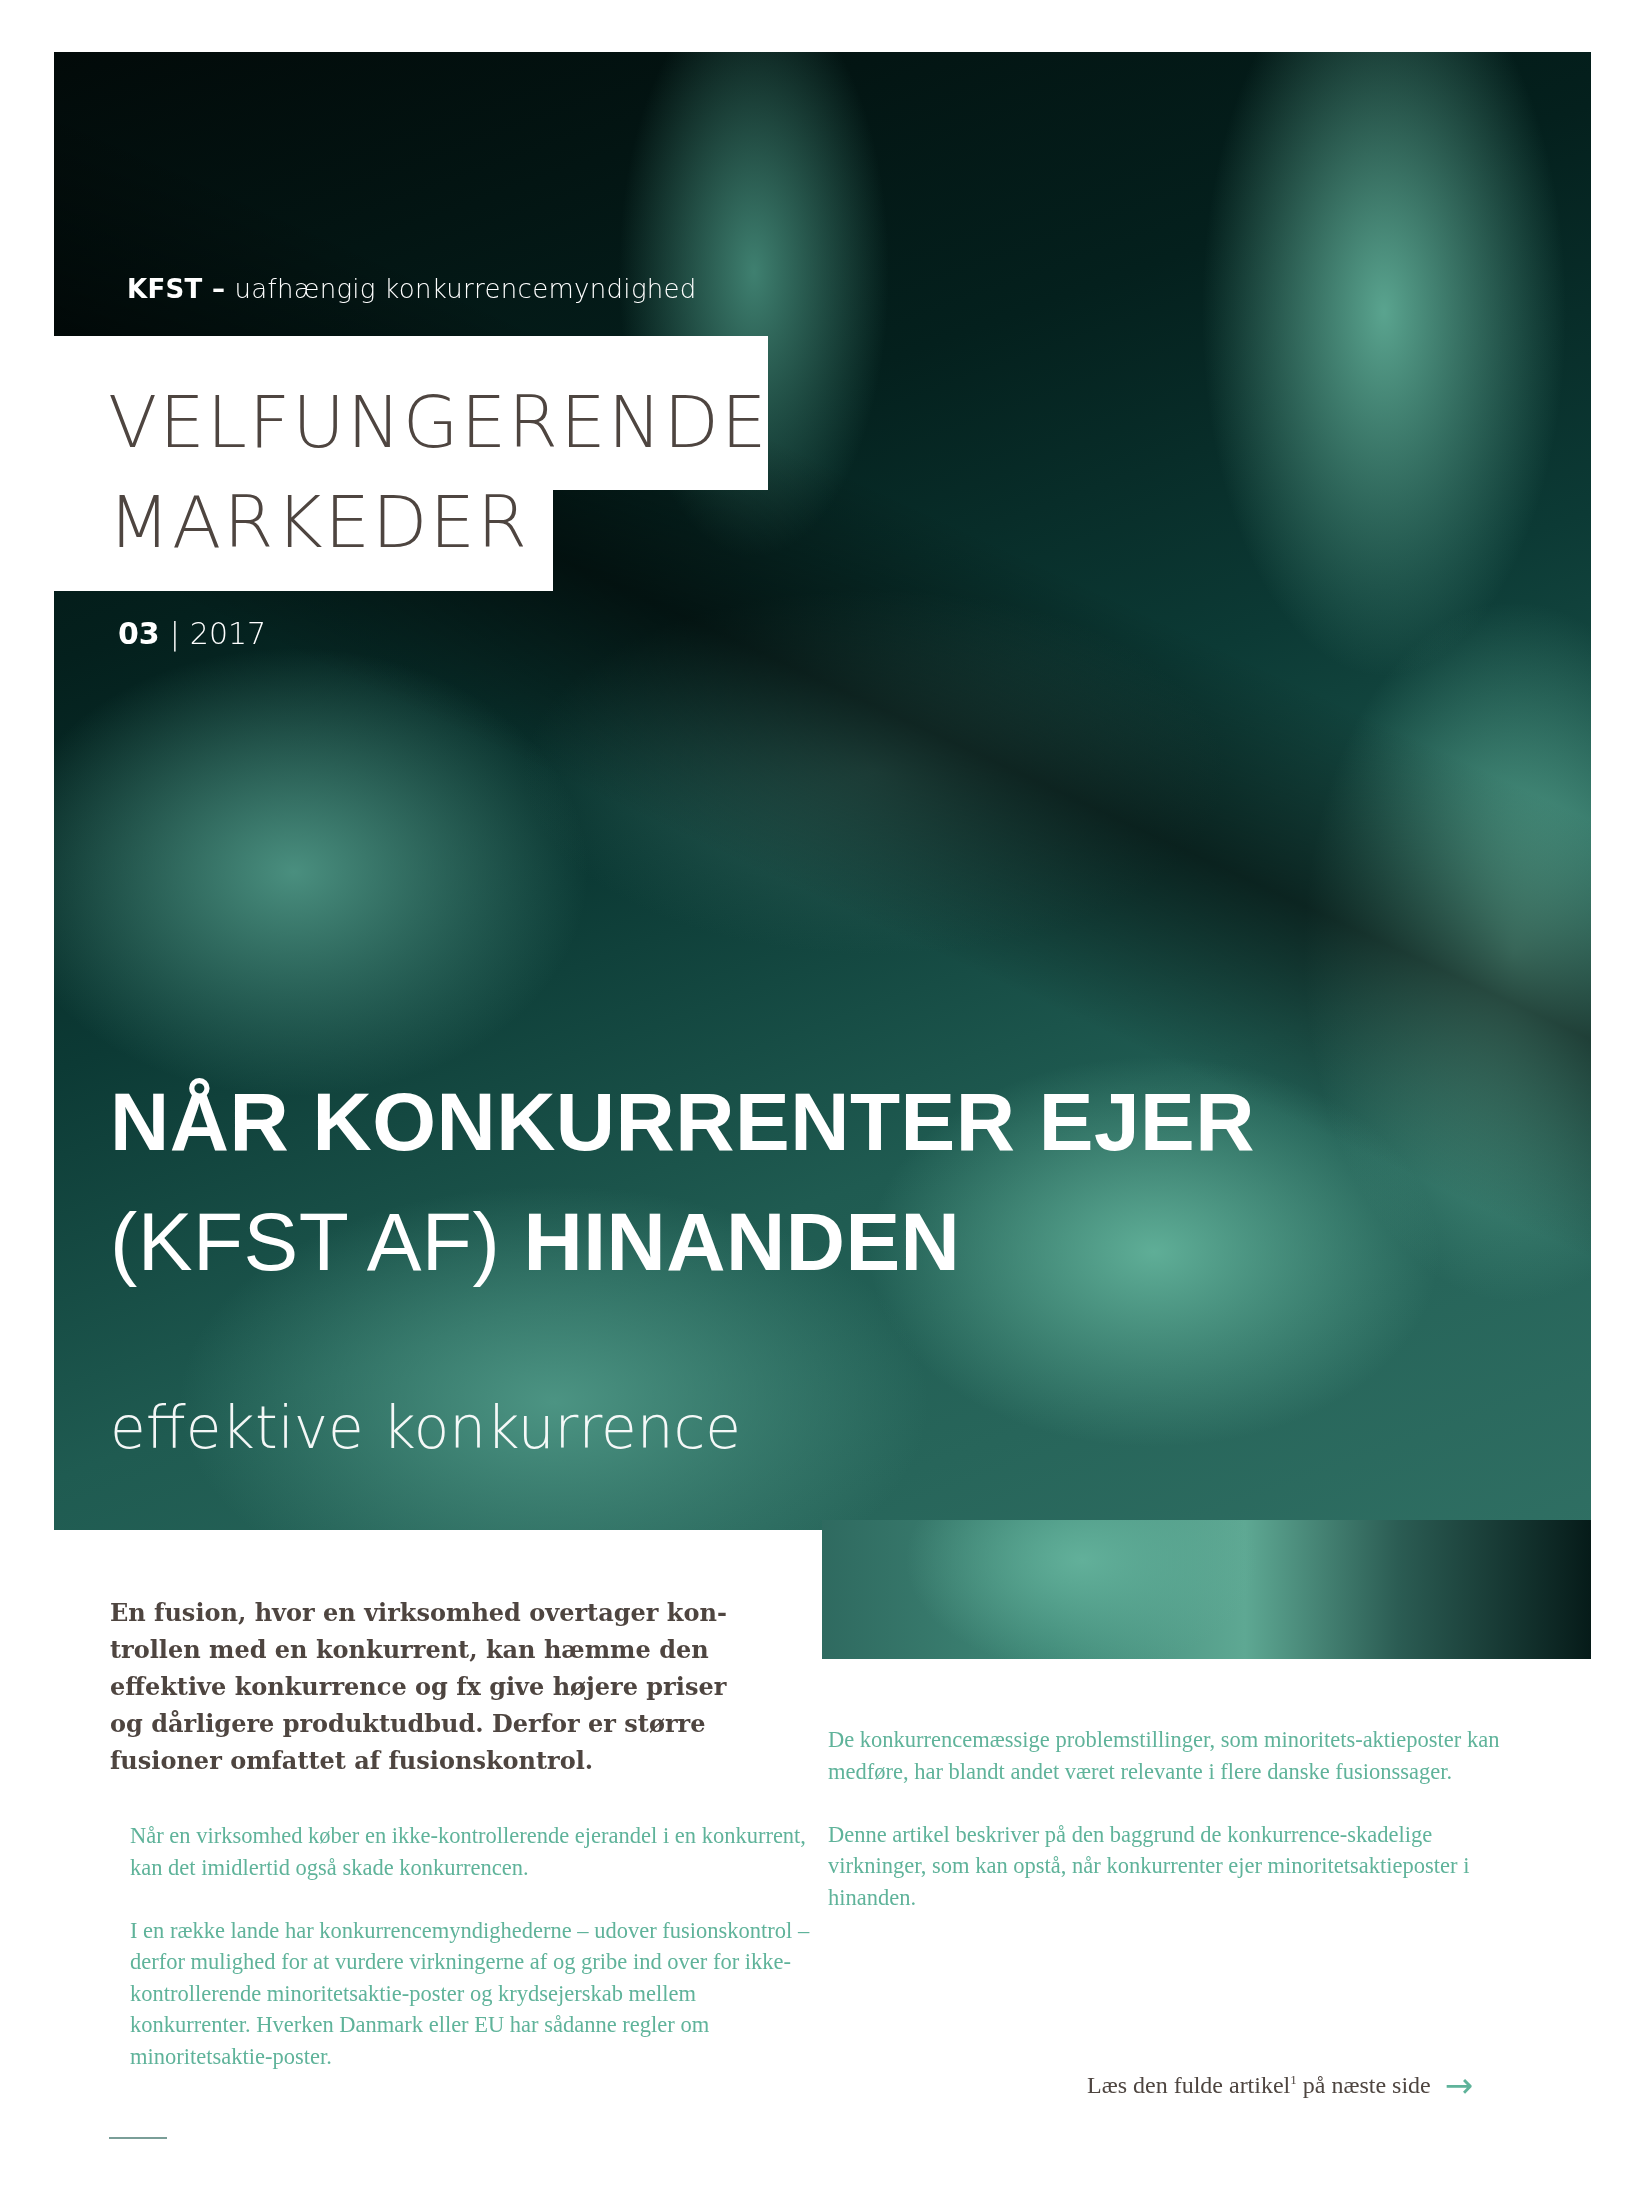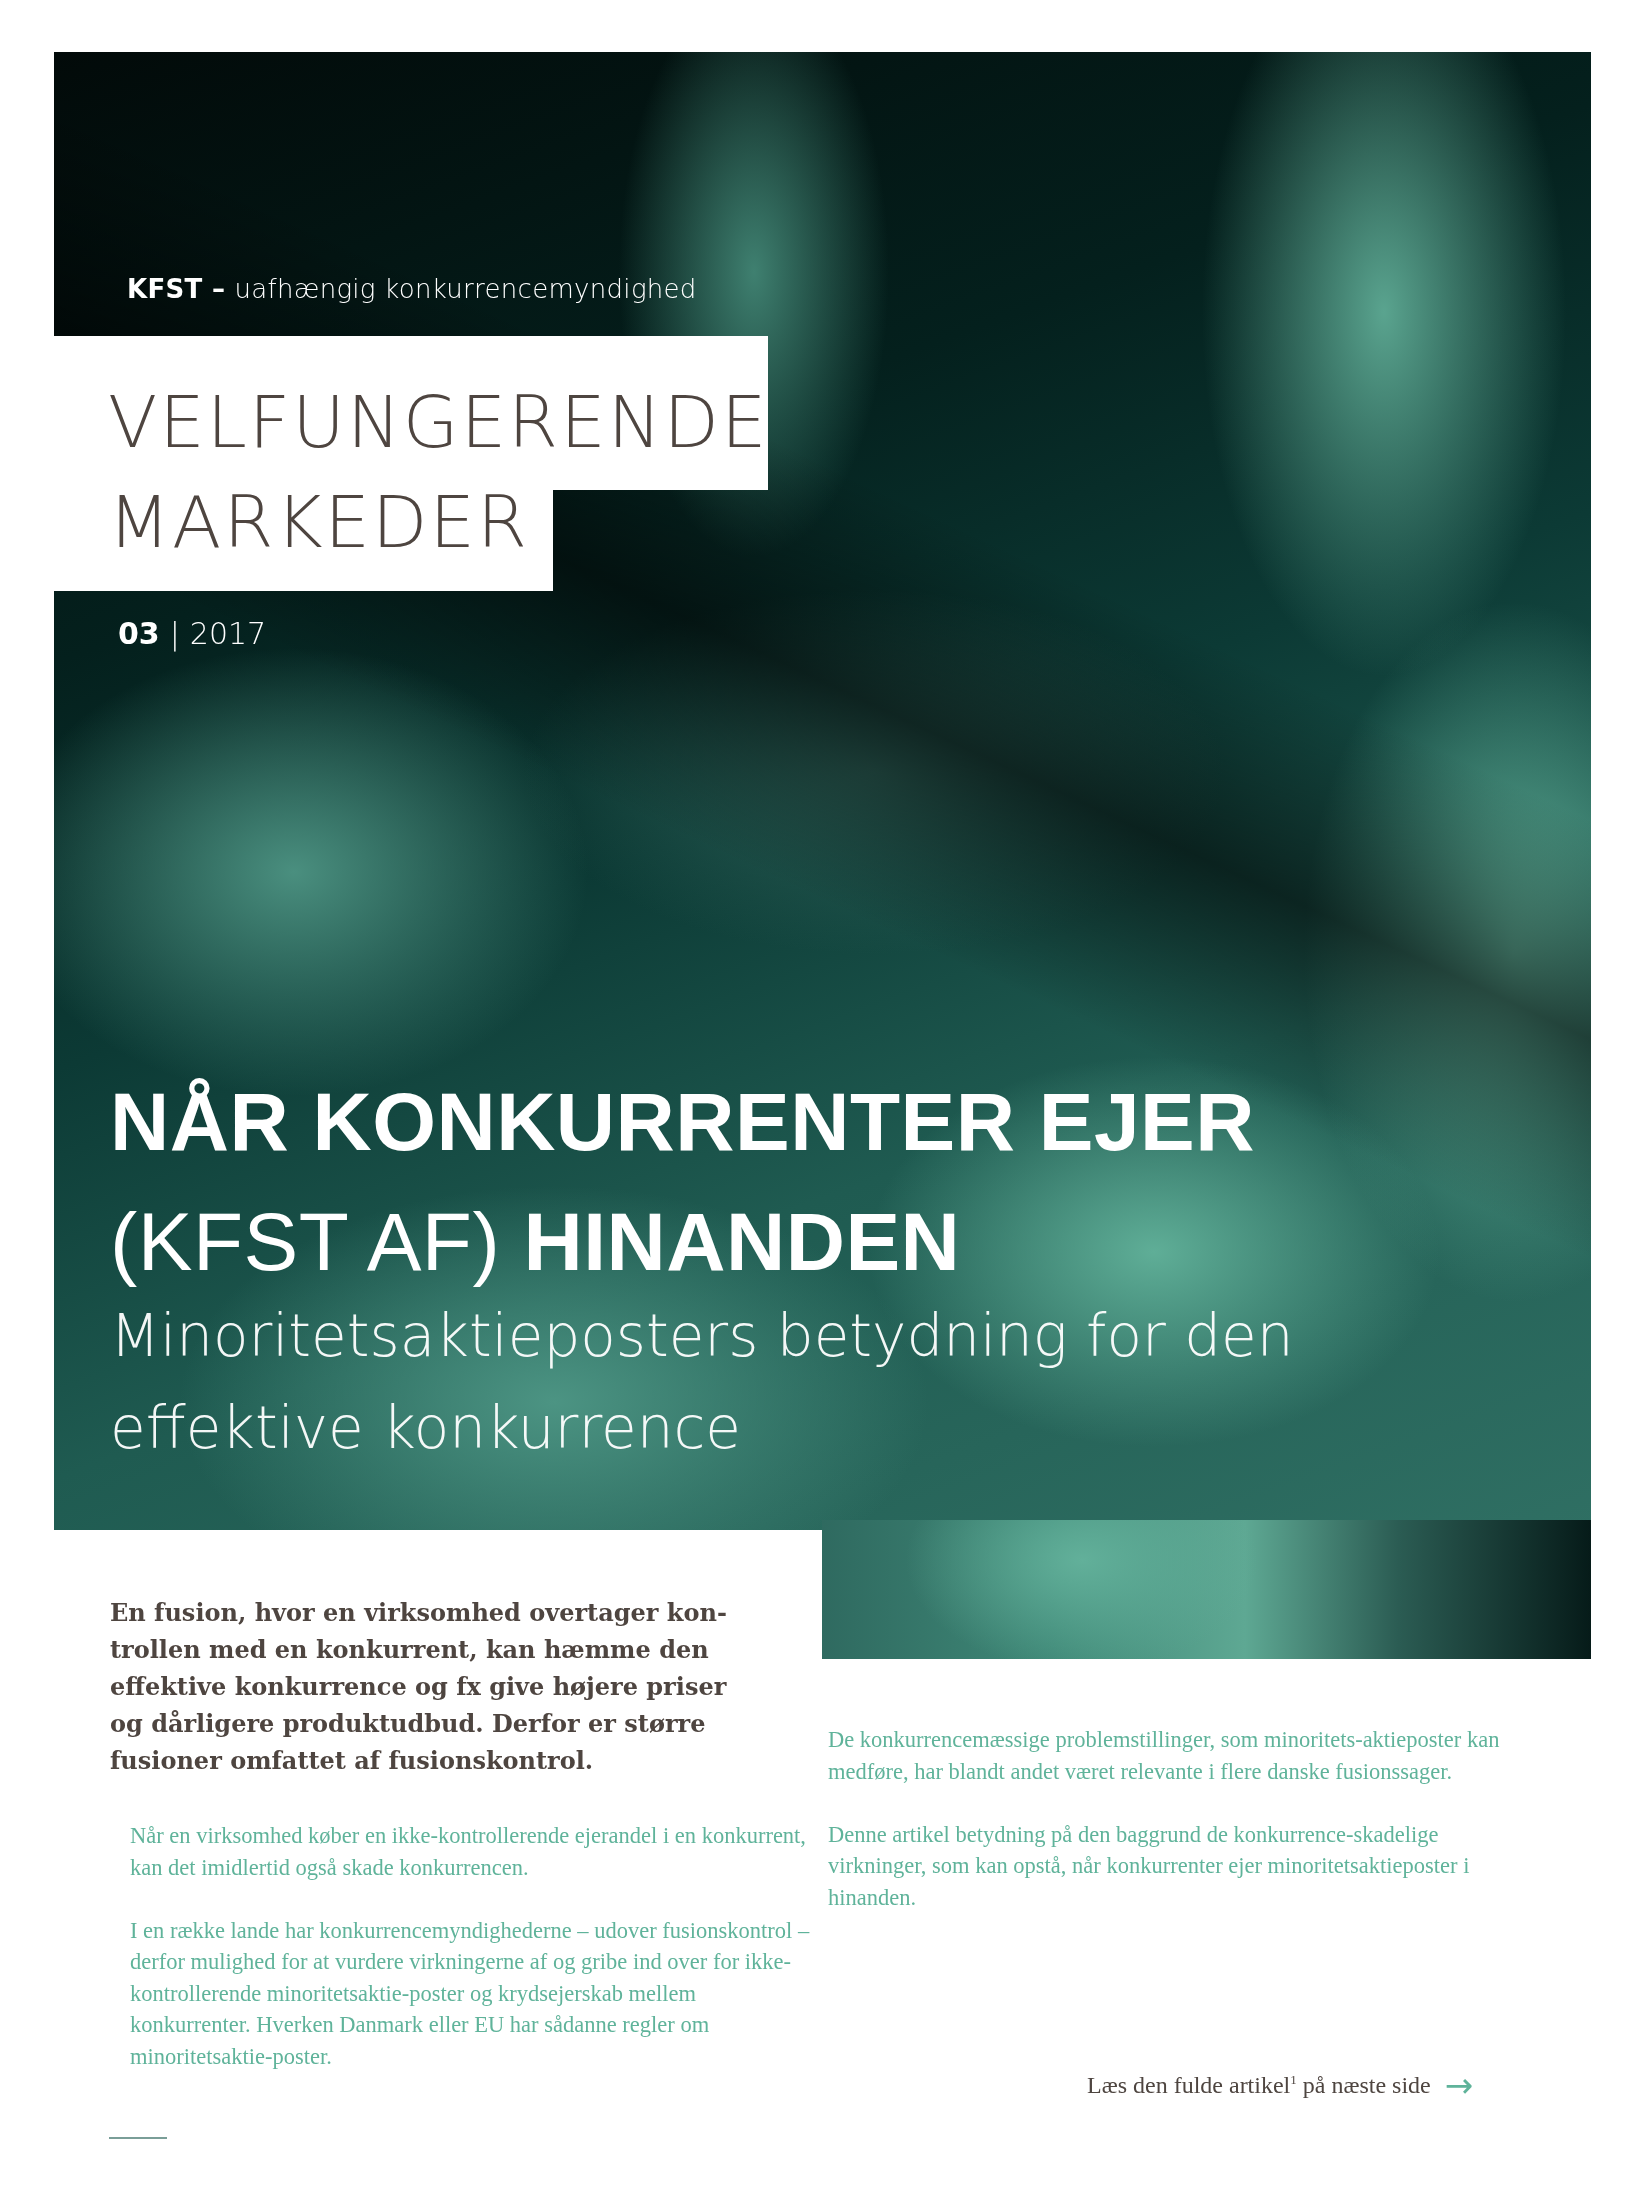--- a/index.html
+++ b/index.html
@@ -127,34 +127,34 @@
 <div class="issue">
   <span class="num">03</span><span class="sep">|</span><span class="year">2017</span>
 </div>
 
 <h1 class="headline" style="margin:0;">
   <span class="bold">NÅR KONKURRENTER EJER</span><br>
   <span class="light">(KFST AF) </span><span class="bold">HINANDEN</span>
 </h1>
 
 <div class="subtitle">
-  <span>Minoritetsaktieposters betydning for den</span><br>
+  <br>
   <span>effektive konkurrence</span>
 </div>
 
 <div class="lead">En fusion, hvor en virksomhed overtager kon-trollen med en konkurrent, kan hæmme den effektive konkurrence og fx give højere priser og dårligere produktudbud. Derfor er større fusioner omfattet af fusionskontrol.</div>
 
 <div class="body-left">
   <p>Når en virksomhed køber en ikke-kontrollerende ejerandel i en konkurrent, kan det imidlertid også skade konkurrencen.</p>
   <p>I en række lande har konkurrencemyndighederne – udover fusionskontrol – derfor mulighed for at vurdere virkningerne af og gribe ind over for ikke-kontrollerende minoritetsaktie-poster og krydsejerskab mellem konkurrenter. Hverken Danmark eller EU har sådanne regler om minoritetsaktie-poster.</p>
 </div>
 
 <div class="body-right">
   <p>De konkurrencemæssige problemstillinger, som minoritets-aktieposter kan medføre, har blandt andet været relevante i flere danske fusionssager.</p>
-  <p>Denne artikel betydning på den baggrund de konkurrence-skadelige virkninger, som kan opstå, når konkurrenter ejer minoritetsaktieposter i hinanden.</p>
+  <p>Denne artikel beskriver på den baggrund de konkurrence-skadelige virkninger, som kan opstå, når konkurrenter ejer minoritetsaktieposter i hinanden.</p>
 </div>
 
 <div class="footnote-rule"></div>
 
 <a class="read-more">
   <span><span>Læs den fulde artikel</span><sup>1</sup><span> på næste side</span></span>
   <span class="arrow">→</span>
 </a>
 
 </body></html>

